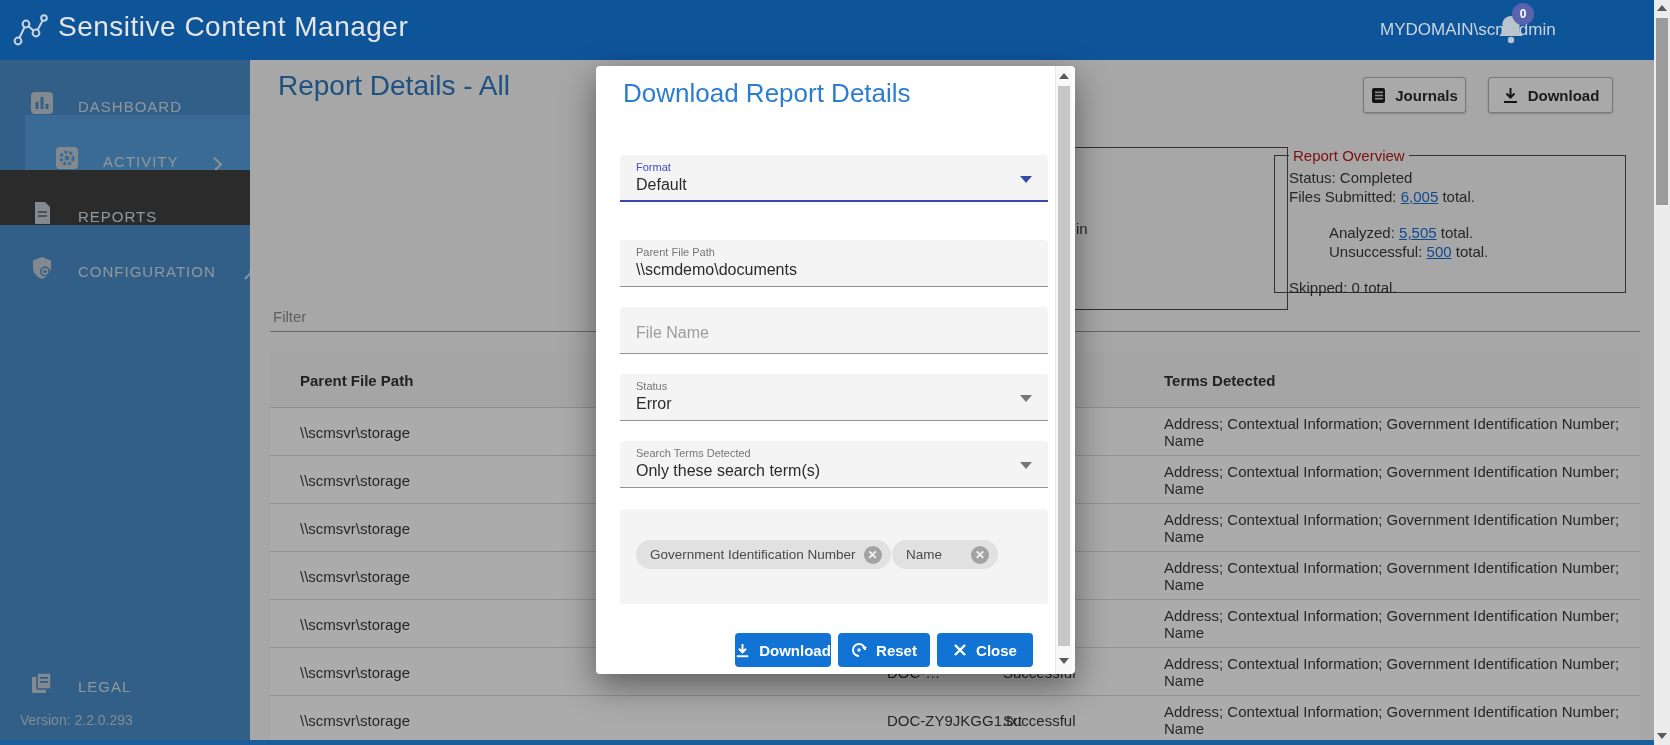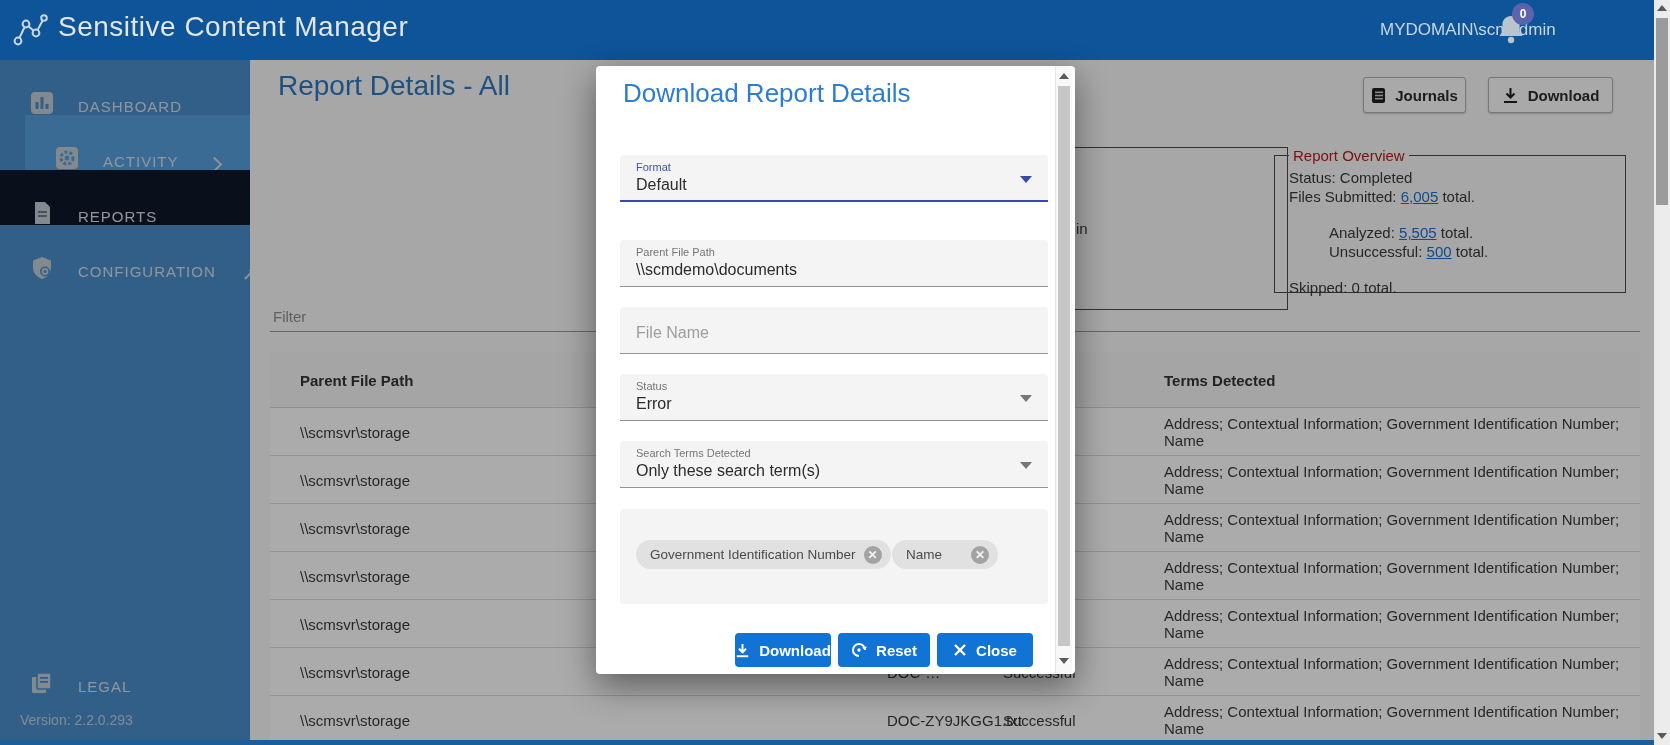--- a/index.html
+++ b/index.html
@@ -10,21 +10,21 @@
   #app-title{left:58px;top:11px;font-size:28px;font-weight:300;color:#e5e5e5;letter-spacing:.5px;}
   #hdr-user{left:1380px;top:20px;font-size:17px;color:#c9d6e0;}
   #bell{left:1496px;top:13px;width:30px;height:32px;}
   #badge{left:1512px;top:3px;width:22px;height:22px;border-radius:50%;background:#5a63ad;color:#fff;
          font-size:12px;font-weight:bold;text-align:center;line-height:22px;}
   
   #sb{left:0;top:60px;width:250px;height:685px;background:#4a8ecb;z-index:1;}
   .sb-item{position:relative;height:55px;display:flex;align-items:flex-end;padding-left:30px;gap:24px;
            color:#d6e0e8;font-size:15px;letter-spacing:1px;cursor:pointer;}
   .sb-item.hl{background:#57a0dd;margin-left:25px;}
-  .sb-item.sel{background:#0f172a;}
+  .sb-item.sel{background:#404040;}
   .sb-ic{width:24px;height:24px;color:#c2cdd6;flex:0 0 24px;}
   .chev-r{width:9px;height:9px;border:solid #cfd9e1;border-width:2.5px 2.5px 0 0;transform:rotate(45deg);margin-left:6px;}
   #sb-legal{position:absolute;left:0;top:580px;width:250px;}
   #sb-version{position:absolute;left:20px;top:652px;font-size:14px;color:#c2cfda;}
   
   #main{left:250px;top:60px;width:1404px;height:685px;background:#f9f9f9;z-index:1;}
   #page-title{left:28px;top:10px;font-size:28px;font-weight:300;color:#2e79c0;}
   .top-btn{position:absolute;top:17px;height:34px;background:#fdfdfd;border:1px solid #b3b3b3;border-radius:3px;
            display:flex;align-items:center;justify-content:center;gap:9px;font-size:15px;font-weight:bold;color:#2b2b2b;
            box-shadow:0 1px 2px rgba(0,0,0,.2);cursor:pointer;}

